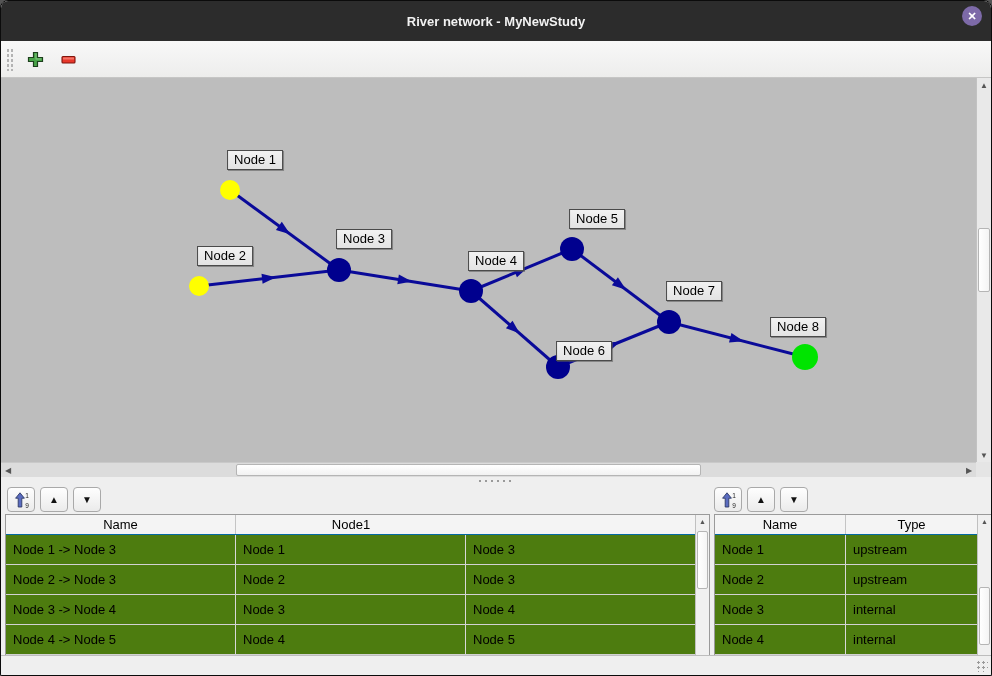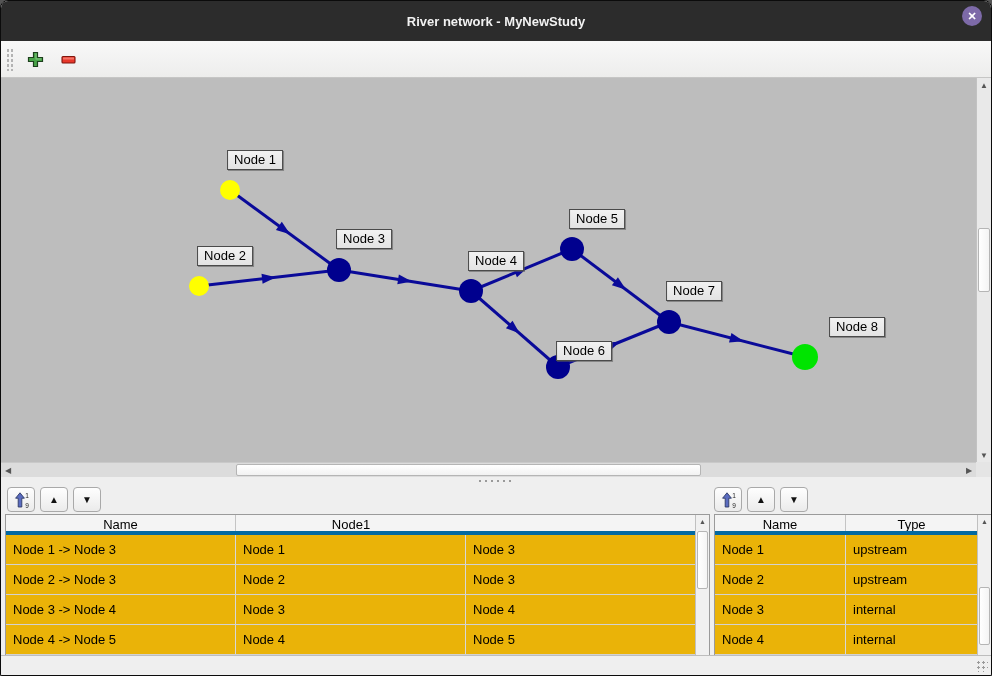--- a/index.html
+++ b/index.html
@@ -105,27 +105,27 @@
   
   .tables-row { position: relative; height: 150px; }
   .dtable {
     position: absolute; top: 0; height: 150px;
     border: 1px solid #9a9a9a; background: #fff;
     display: flex; overflow: hidden;
   }
   #branches-table { left: 4px; width: 705px; }
   #nodes-table { left: 713px; width: 278px; }
   .tbl-main { flex: 1; overflow: hidden; }
-  .thead { display: flex; height: 20px; background: #f4f4f4; border-bottom: 4px solid #0369a1; }
+  .thead { display: flex; height: 20px; background: #f4f4f4; border-bottom: 1px solid #0369a1; }
   .th {
     font-size: 13px; color: #000; text-align: center; line-height: 19px;
     border-right: 1px solid #c4c4c4; overflow: hidden;
   }
   .th:last-child { border-right: none; }
-  .trow { display: flex; height: 30px; border-bottom: 1px solid #d2d2d2; background: #eab308; }
+  .trow { display: flex; height: 30px; border-bottom: 1px solid #d2d2d2; background: #4d7c0f; }
   .td {
     font-size: 13px; color: #000; padding: 7px 0 0 7px;
     border-right: 1px solid #d8d8d8; overflow: hidden; white-space: nowrap;
   }
   .td:last-child { border-right: none; }
   #branches-table .th:nth-child(1), #branches-table .td:nth-child(1) { width: 230px; }
   #branches-table .th:nth-child(2), #branches-table .td:nth-child(2) { width: 230px; }
   #branches-table .th:nth-child(3), #branches-table .td:nth-child(3) { width: 229px; }
   #nodes-table .th:nth-child(1), #nodes-table .td:nth-child(1) { width: 131px; }
   #nodes-table .th:nth-child(2), #nodes-table .td:nth-child(2) { width: 131px; }
@@ -204,21 +204,21 @@
           <circle cx="804" cy="279" r="13" fill="#00e400"></circle>
         </svg>
       <div id="canvas-labels">
           <div class="node-label" style="left: 254px; top: 82px;">Node 1</div>
           <div class="node-label" style="left: 224px; top: 178px;">Node 2</div>
           <div class="node-label" style="left: 363px; top: 161px;">Node 3</div>
           <div class="node-label" style="left: 495px; top: 183px;">Node 4</div>
           <div class="node-label" style="left: 596px; top: 141px;">Node 5</div>
           <div class="node-label" style="left: 583px; top: 273px;">Node 6</div>
           <div class="node-label" style="left: 693px; top: 213px;">Node 7</div>
-          <div class="node-label" style="left: 856px; top: 249px;">Node 8</div>
+          <div class="node-label" style="left: 797px; top: 249px;">Node 8</div>
         </div>
     </div>
     <div class="vscroll">
       <button class="sb-btn sb-up"><span>▲</span></button>
       <div class="vthumb" style="top:150px;height:64px;"></div>
       <button class="sb-btn sb-down"><span>▼</span></button>
     </div>
   </div>
 
   <div style="display:flex;">

